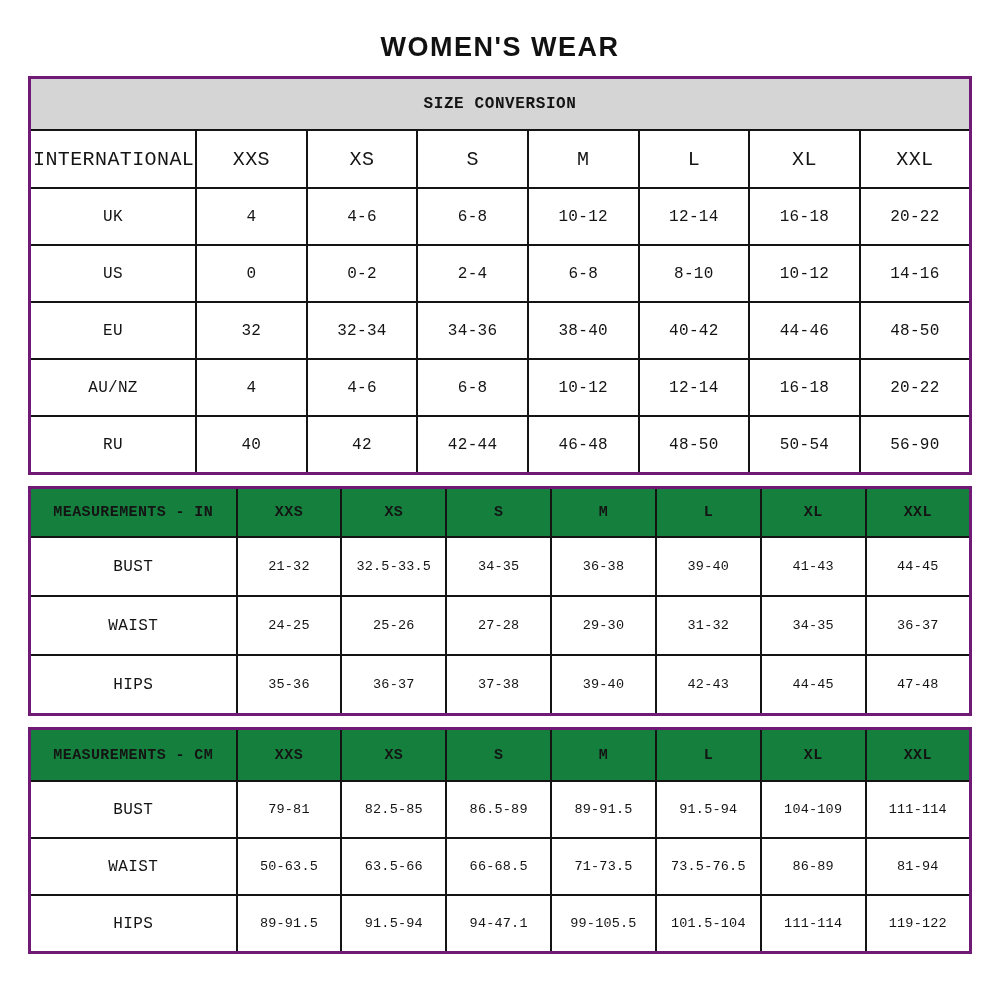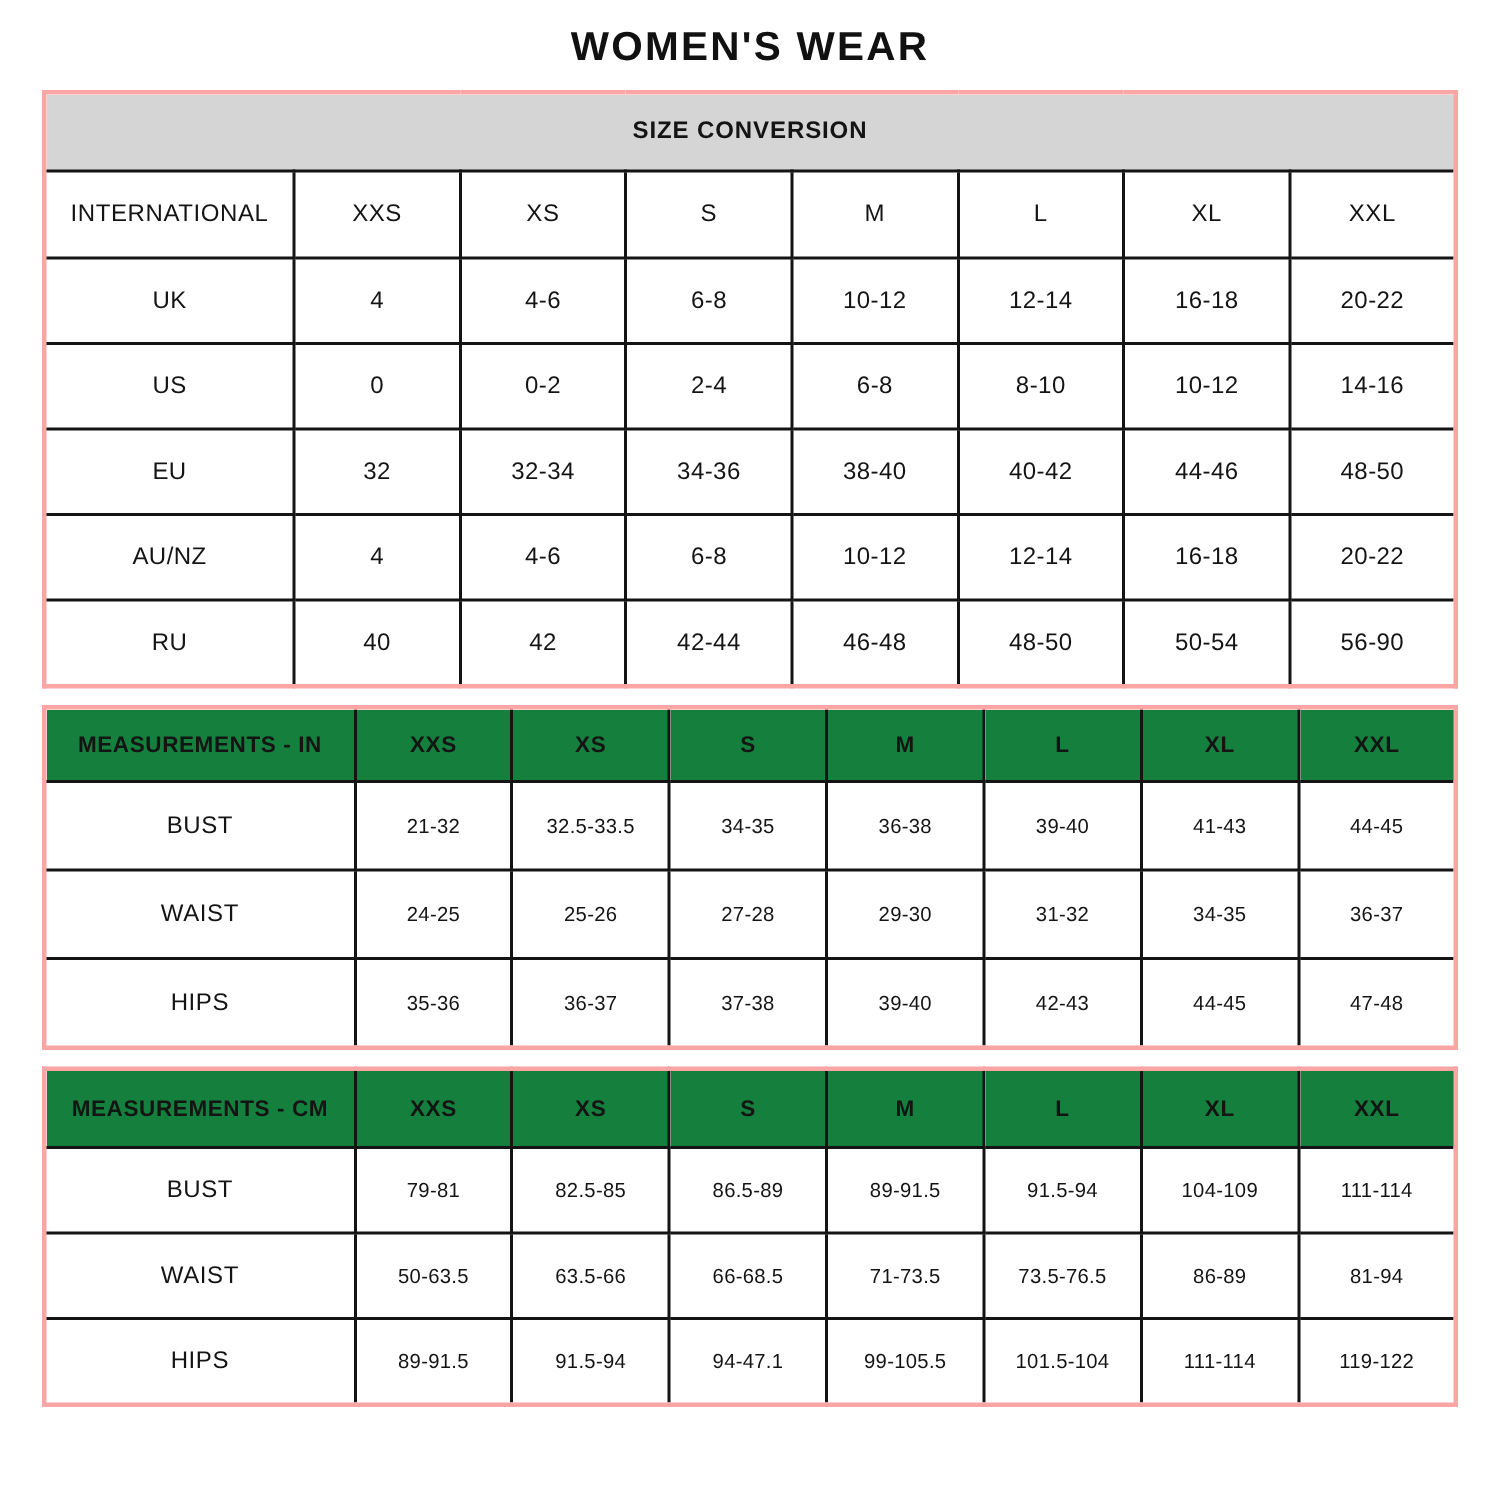--- a/index.html
+++ b/index.html
@@ -1,39 +1,40 @@
 <!DOCTYPE html>
 <html><head>
 <meta charset="utf-8">
 <style>
   html, body { margin: 0; padding: 0; background: #ffffff; }
   .page {
     width: 1000px; height: 1000px; box-sizing: border-box;
-    background: #ffffff; padding: 8px 28px 14px 28px;
+    background: #ffffff; padding: 24px 28px 14px 28px;
     font-family: "Liberation Sans", sans-serif; color: #141414;
   }
   .page-title {
     text-align: center; font-size: 27px; font-weight: 700;
     letter-spacing: 1.5px; margin: 8px 0 13px 0; color: #111;
   }
   table {
     width: 100%; border-collapse: collapse; table-layout: fixed;
-    border: 3px solid #fca5a5;
+    border: 3px solid #701a75;
+    font-family: Liberation Mono, monospace;
   }
   th, td {
     border: 2px solid #141414; text-align: center; vertical-align: middle;
     padding: 0 2px; overflow: hidden;
   }
   .tbl-gap { height: 11px; }
   
   .t1 .caption-cell {
     background: #d5d5d5; height: 50px; font-size: 16px; font-weight: 700;
     letter-spacing: 0.6px;
   }
-  .t1 .hdr-row th { height: 56px; font-size: 16px; font-weight: 500; letter-spacing: 0.4px; }
+  .t1 .hdr-row th { height: 56px; font-size: 20px; font-weight: 500; letter-spacing: 0.4px; }
   .t1 .body-row th, .t1 .body-row td { height: 55px; font-size: 16px; font-weight: 400; letter-spacing: 0.3px; }
   
   .tm .hdr-row th {
     background: #15803d; font-size: 15px; font-weight: 700; letter-spacing: 0.4px;
   }
   .t2 .hdr-row th { height: 47px; }
   .t3 .hdr-row th { height: 50px; }
   .tm .body-row th { font-size: 16px; font-weight: 400; letter-spacing: 0.4px; }
   .tm .body-row td { font-size: 13.5px; font-weight: 400; letter-spacing: 0.2px; }
   .t2 .body-row th, .t2 .body-row td { height: 57px; }

